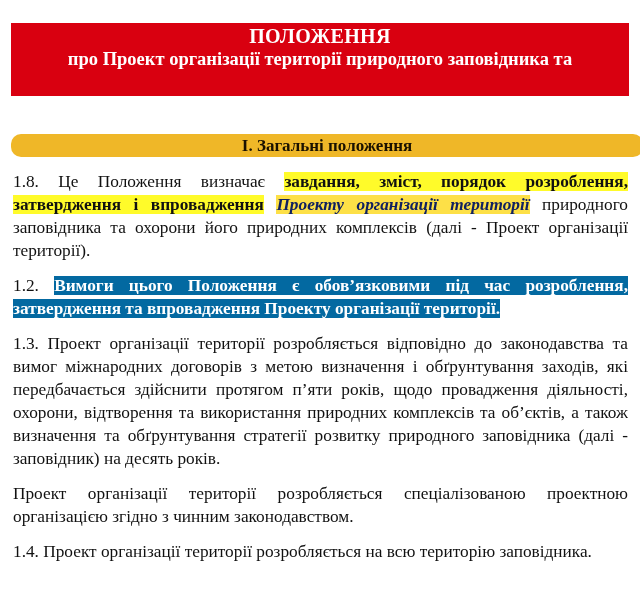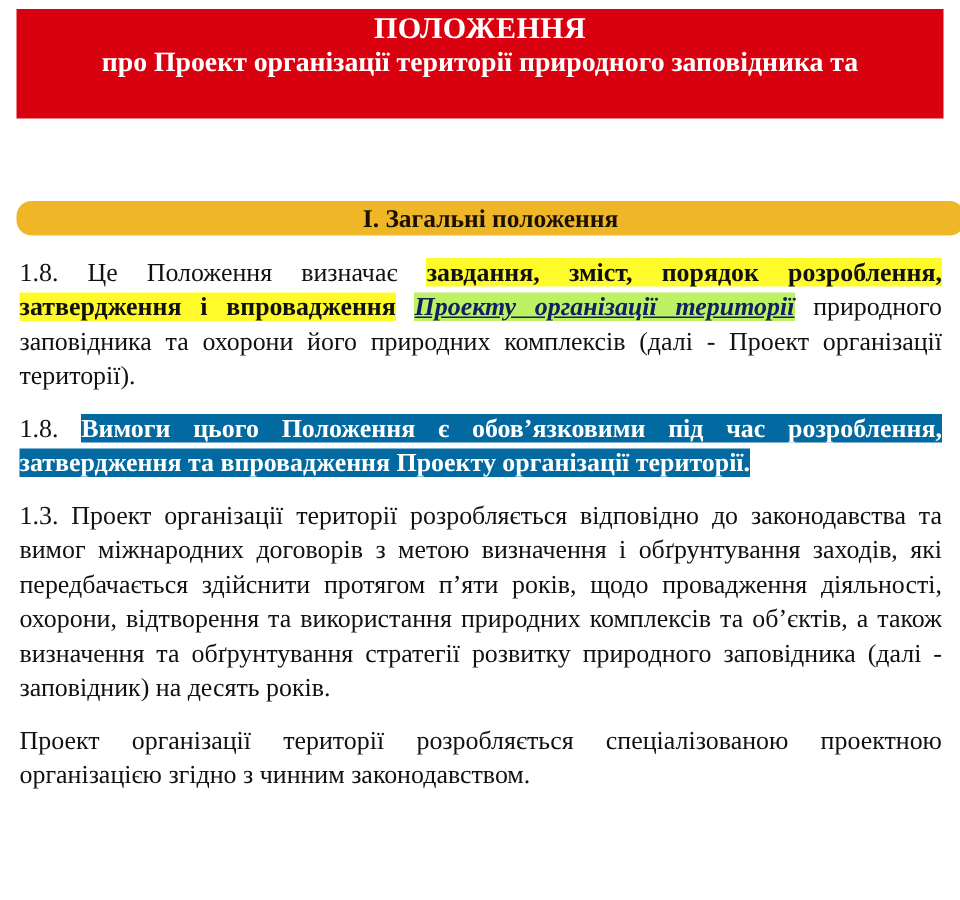--- a/index.html
+++ b/index.html
@@ -11,21 +11,21 @@
       width: 640px;
       height: 600px;
       overflow: hidden;
       position: relative;
       font-family: "Liberation Serif", "DejaVu Serif", serif;
       color: #111111;
     }
     .title-banner {
       position: absolute;
       left: 11px;
-      top: 6px;
+      top: 23px;
       width: 618px;
       height: 73px;
       background: #d90010;
       color: #ffffff;
       text-align: center;
       font-weight: bold;
       box-sizing: border-box;
       padding-top: 2px;
     }
     .title-main {
@@ -62,44 +62,44 @@
       text-align-last: left;
     }
     .para {
       margin: 0 0 12px 0;
     }
     .hl-yellow {
       background: #fffb2a;
       font-weight: bold;
     }
     .hl-cyan {
-      background: #bef264;
+      background: #fde047;
       font-weight: bold;
       font-style: italic;
       color: #102060;
-      text-decoration: underline;
     }
     .hl-red {
       background: #0369a1;
       color: #ffffff;
       font-weight: bold;
     }
   </style>
 </head>
 <body>
 
 <div class="title-banner">
   <div class="title-main">ПОЛОЖЕННЯ</div>
   <div class="title-sub">про Проект організації території природного заповідника та</div>
 </div>
 
 <div class="section-bar">І. Загальні положення</div>
 
 <div class="content">
   <p class="para"><span>1.8. Це Положення визначає </span><span class="hl-yellow">завдання, зміст, порядок розроблення, затвердження і впровадження</span><span> </span><span class="hl-cyan">Проекту організації території</span><span> природного заповідника та охорони його природних комплексів (далі - Проект організації території).</span></p>
 
-  <p class="para"><span>1.8. </span><span class="hl-red">Вимоги цього Положення є обов’язковими під час розроблення, затвердження та впровадження Проекту організації території.</span></p>
+  <p class="para"><span>1.2. </span><span class="hl-red">Вимоги цього Положення є обов’язковими під час розроблення, затвердження та впровадження Проекту організації території.</span></p>
 
   <p class="para">1.3. Проект організації території розробляється відповідно до законодавства та вимог міжнародних договорів з метою визначення і обґрунтування заходів, які передбачається здійснити протягом п’яти років, щодо провадження діяльності, охорони, відтворення та використання природних комплексів та об’єктів, а також визначення та обґрунтування стратегії розвитку природного заповідника (далі - заповідник) на десять років.</p>
 
   <p class="para">Проект організації території розробляється спеціалізованою проектною організацією згідно з чинним законодавством.</p>
 
+  <p class="para">1.4. Проект організації території розробляється на всю територію заповідника.</p>
 </div>
 
 </body></html>

